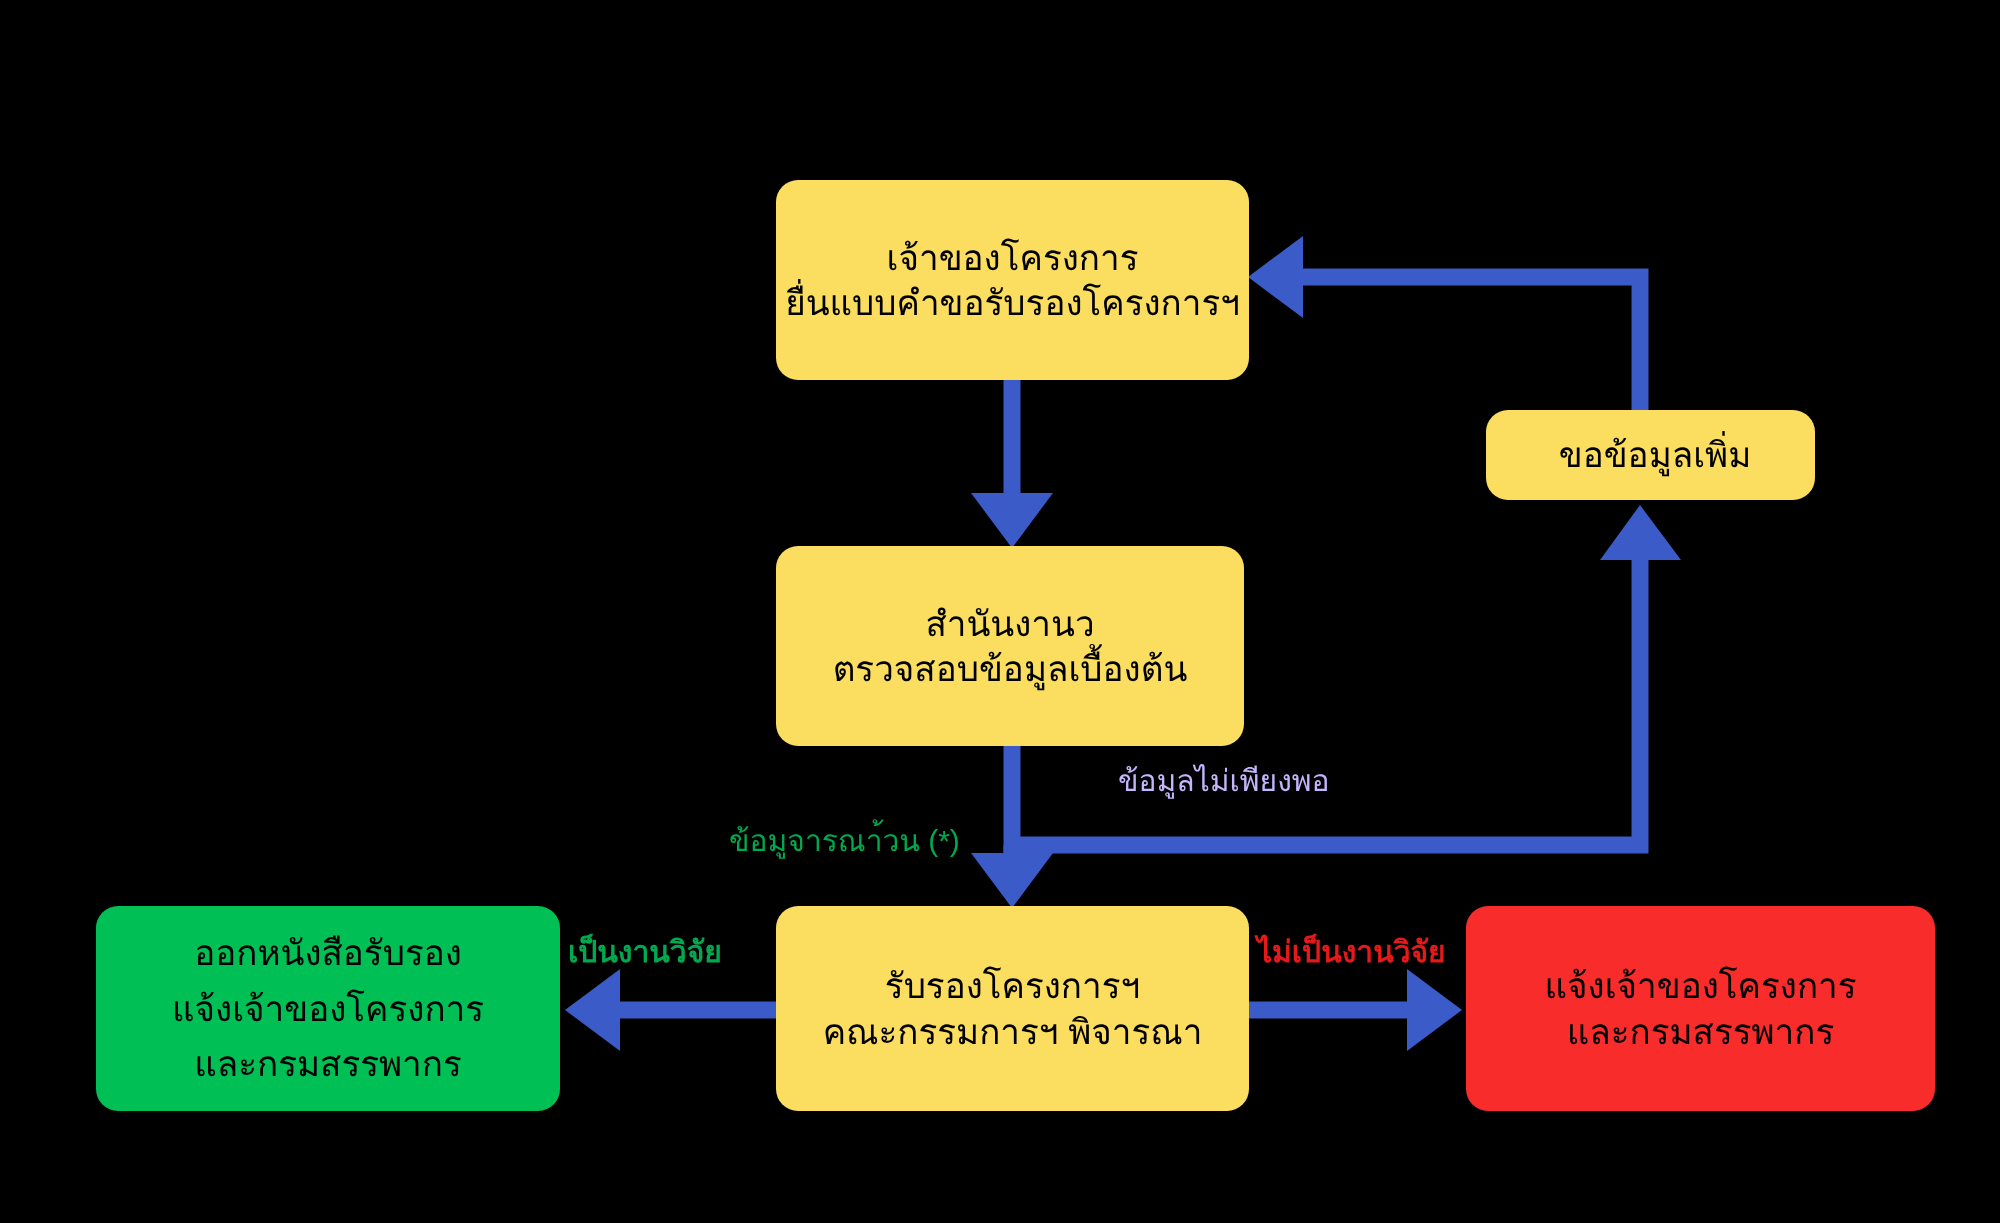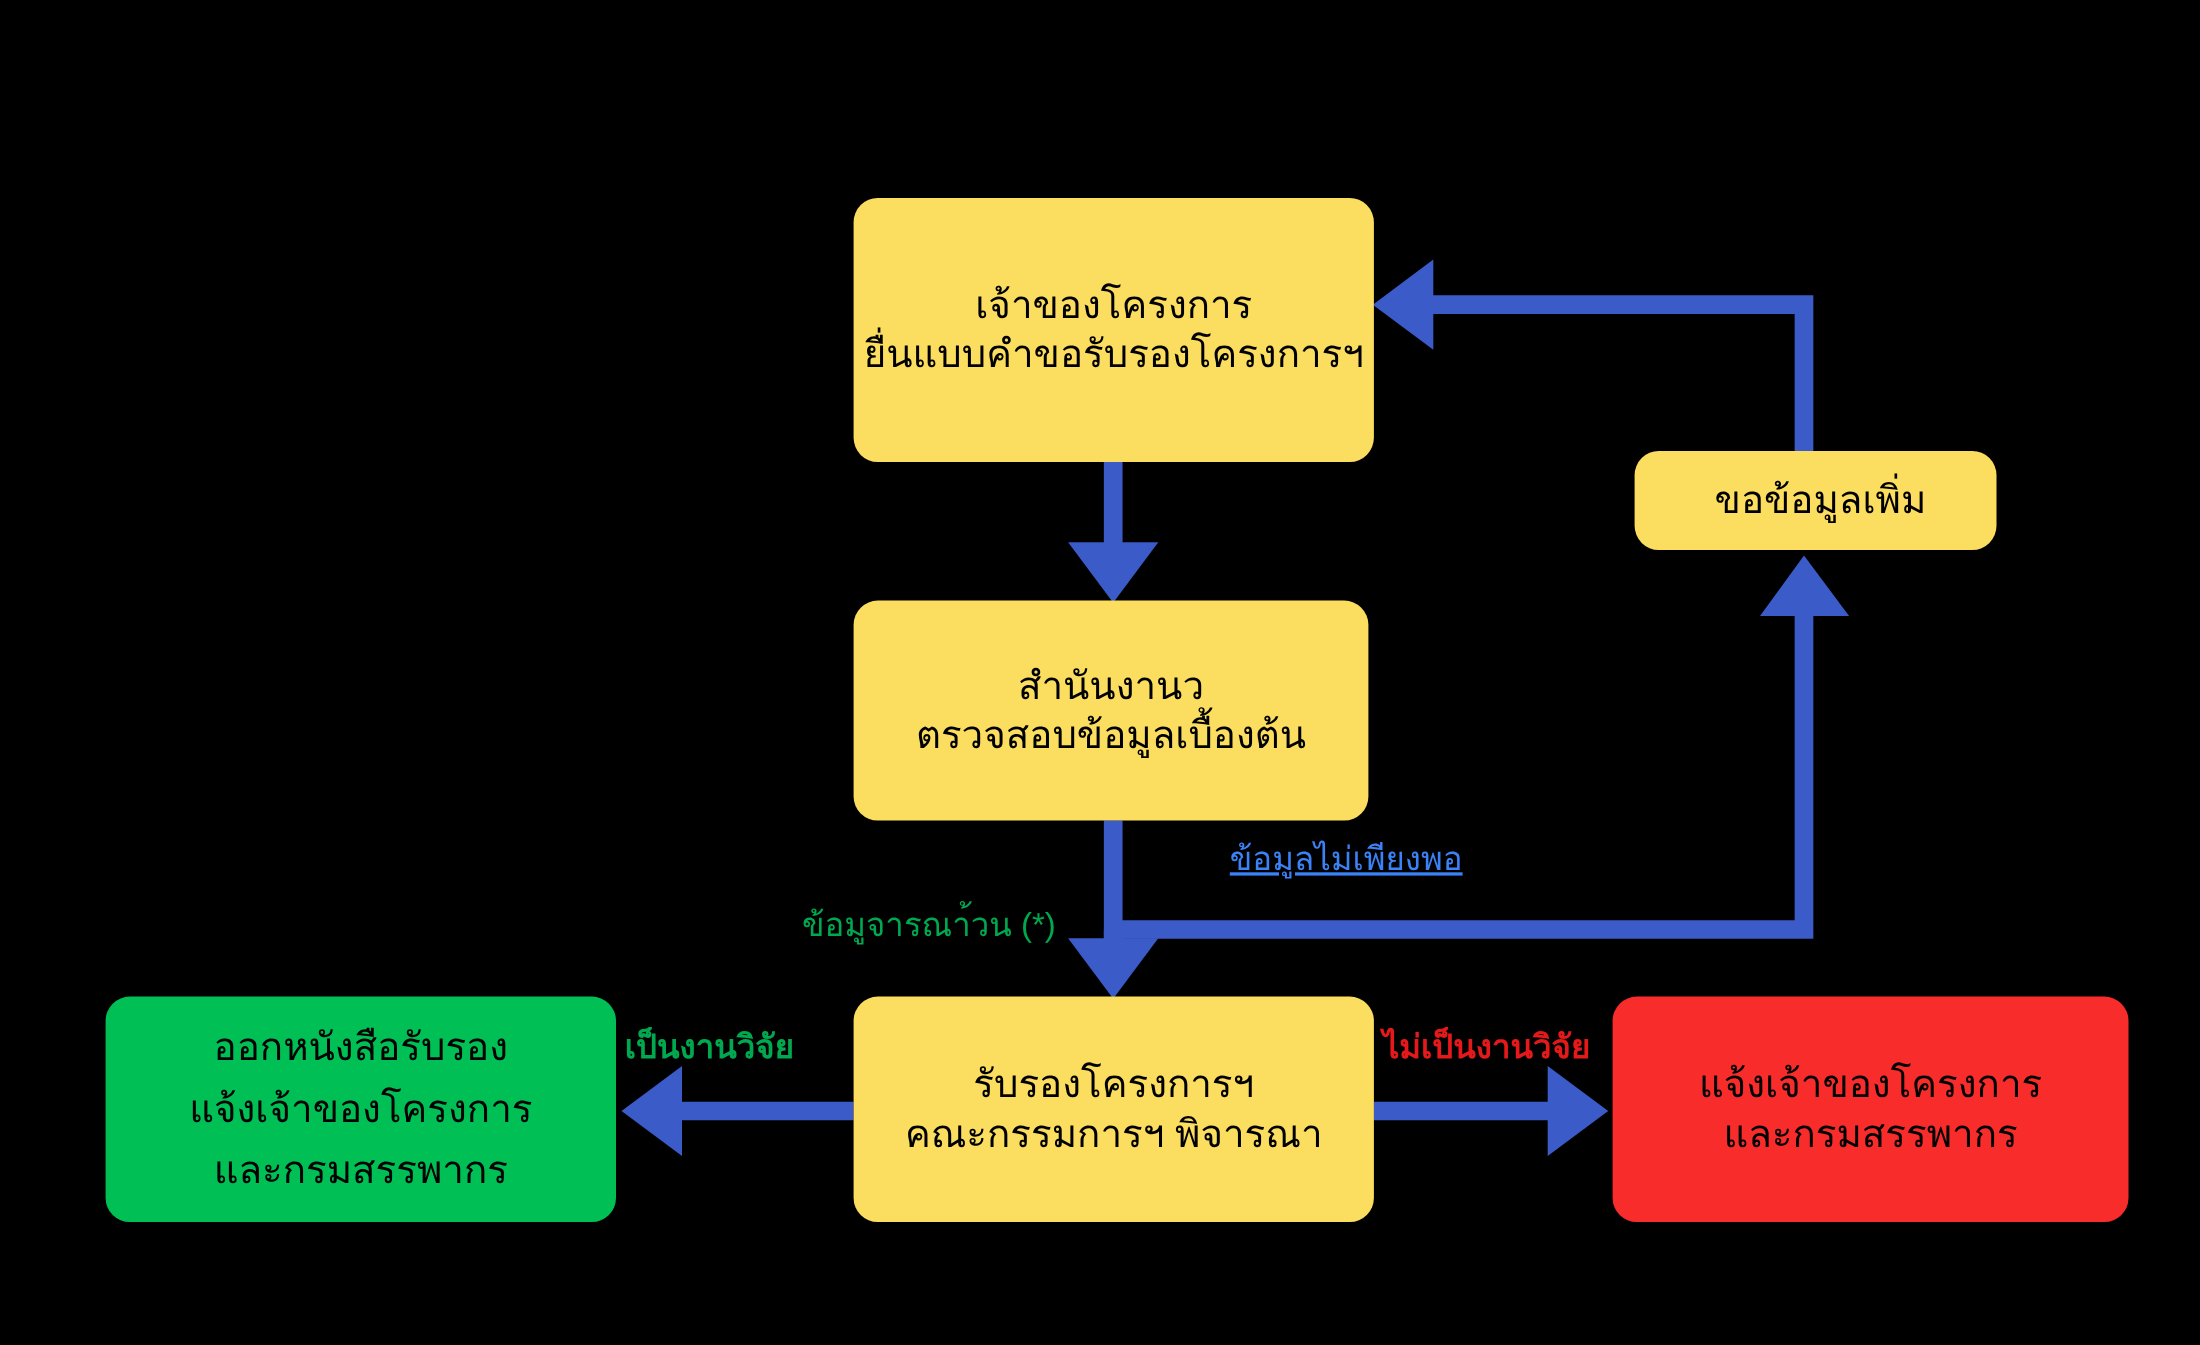--- a/index.html
+++ b/index.html
@@ -34,21 +34,21 @@
     text-align: center;
     color: #000000;
     font-size: 35px;
     line-height: 1.30;
     padding: 6px 14px;
     z-index: 3;
   }
   .node .line { display: block; white-space: nowrap; }
 
   
-  #node-owner-submit   { left: 776px;  top: 180px;  width: 473px; height: 240px; }
+  #node-owner-submit   { left: 776px;  top: 180px;  width: 473px; height: 200px; }
   #node-office-check   { left: 776px;  top: 546px;  width: 468px; height: 200px; }
   #node-request-more   { left: 1486px; top: 410px;  width: 329px; height: 90px; padding-left: 23px;  }
   #node-committee      { left: 776px;  top: 906px;  width: 473px; height: 205px; }
   #node-approve        { left: 96px;   top: 906px;  width: 464px; height: 205px; }
   #node-reject         { left: 1466px; top: 906px;  width: 469px; height: 205px; }
 
   .edge-label {
     position: absolute;
     font-size: 30px;
     white-space: nowrap;
@@ -126,21 +126,21 @@
     <span class="line">ออกหนังสือรับรอง</span>
     <span class="line">แจ้งเจ้าของโครงการ</span>
     <span class="line">และกรมสรรพากร</span>
   </div>
 
   <div class="node" id="node-reject" style="background:#F92C2C;">
     <span class="line">แจ้งเจ้าของโครงการ</span>
     <span class="line">และกรมสรรพากร</span>
   </div>
 
-  <div class="edge-label" id="label-insufficient" style="color:#3b82f6;text-decoration:underline;">ข้อมูลไม่เพียงพอ</div>
+  <div class="edge-label" id="label-insufficient" style="color:#c4b5fd;">ข้อมูลไม่เพียงพอ</div>
 
   <div class="edge-label" id="label-complete" style="color:#00A84F;">ข้อมูจารณา้วน (*)</div>
 
   <div class="edge-label bold" id="label-is-research" style="color:#00A84F;">เป็นงานวิจัย</div>
 
   <div class="edge-label bold" id="label-not-research" style="color:#E51919;">ไม่เป็นงานวิจัย</div>
 
 </div>
 
 </body></html>

